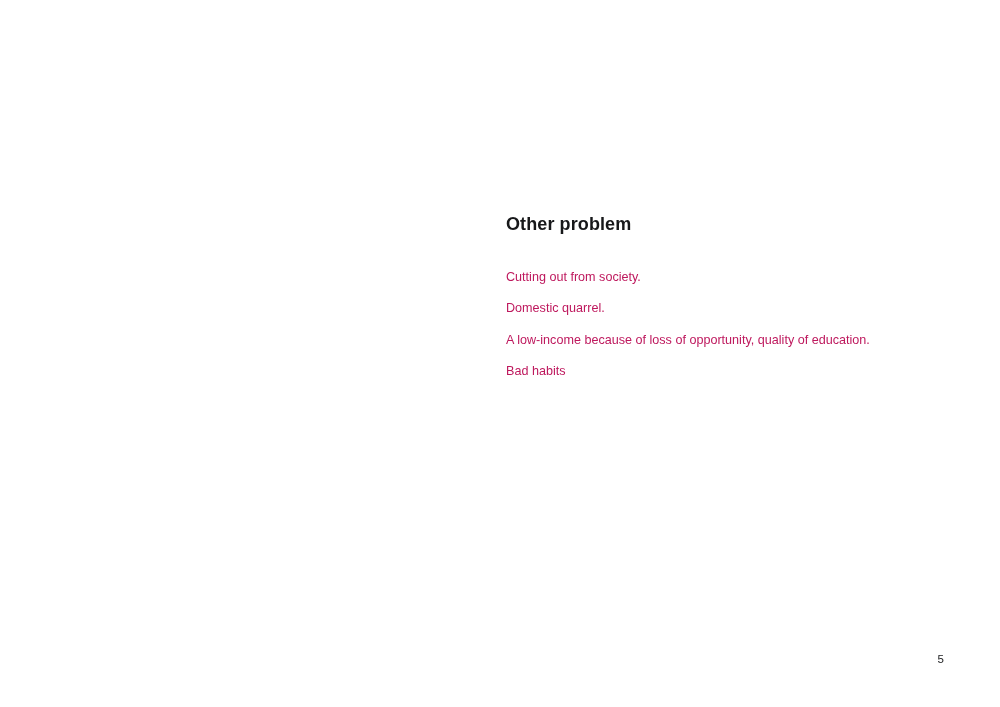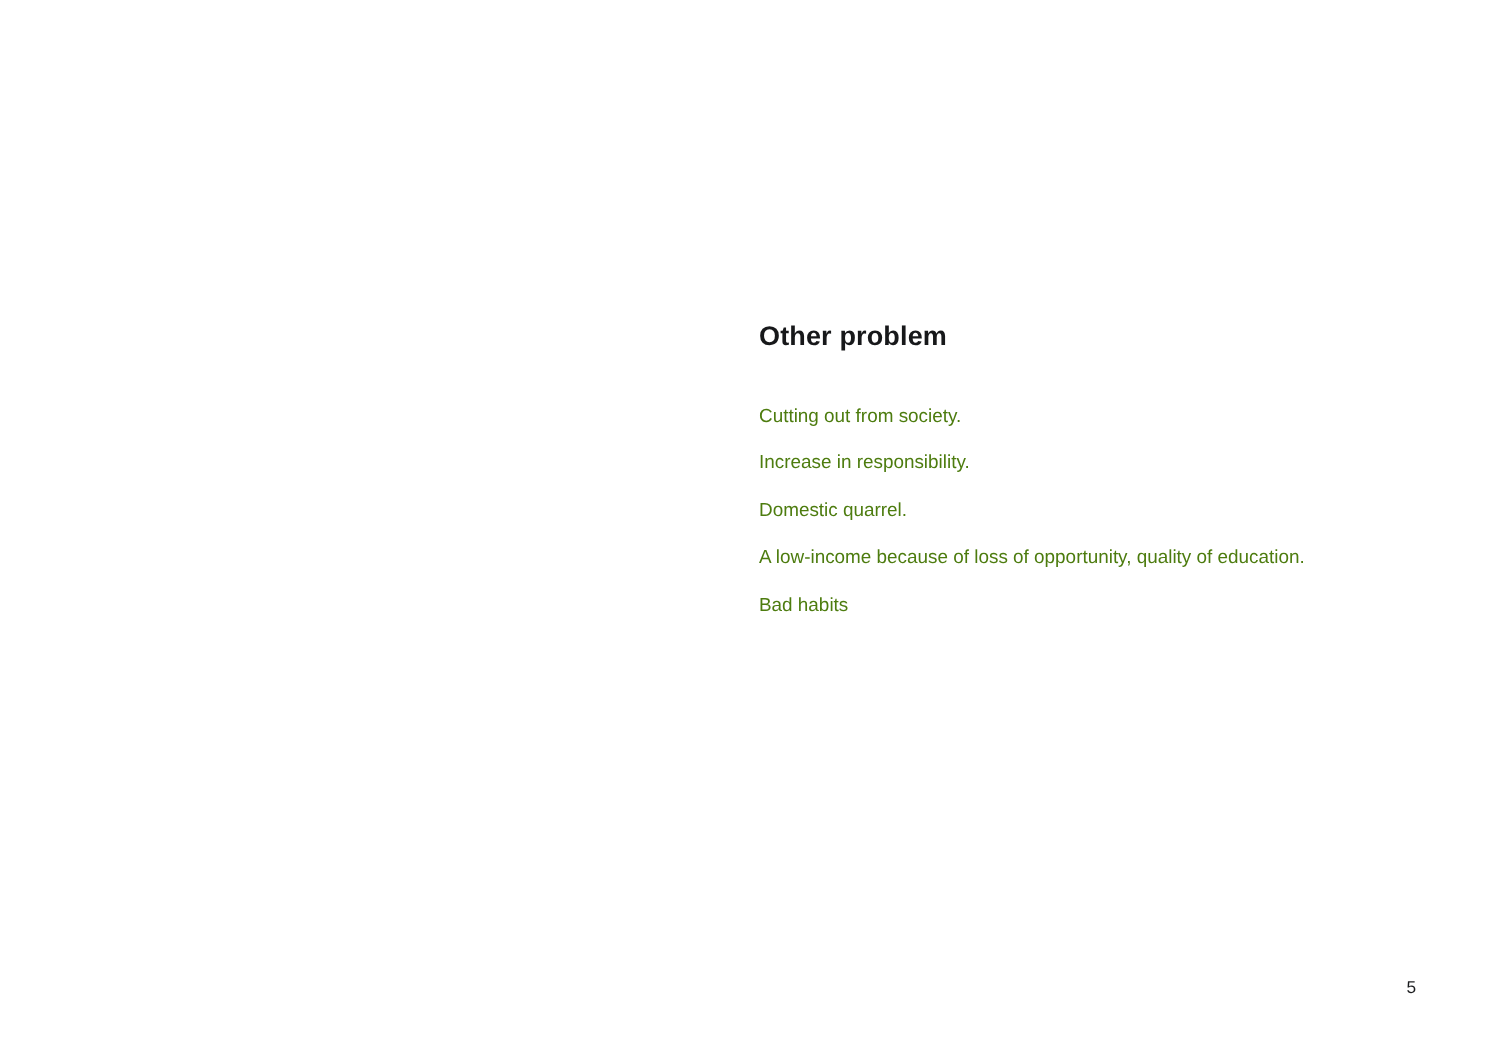--- a/index.html
+++ b/index.html
@@ -35,21 +35,21 @@
     line-height: 1.2;
   }
   .bullet-list {
     list-style: none;
     margin: 0;
     padding: 0;
   }
   .bullet-list li {
     font-size: 12.6px;
     line-height: 1.2;
-    color: #4d7c0f;
+    color: #be185d;
     margin-bottom: 16.5px;
     white-space: nowrap;
   }
   .bullet-list li:last-child {
     margin-bottom: 12px;
   }
   .page-number {
     position: absolute;
     right: 56px;
     bottom: 42px;
@@ -61,21 +61,20 @@
 <body>
 
 <div class="slide">
 
   <div class="content-block">
 
     <h1 class="slide-title">Other problem</h1>
 
     <ul class="bullet-list">
       <li>Cutting out from society.</li>
-      <li>Increase in responsibility.</li>
       <li>Domestic quarrel.</li>
       <li>A low-income because of loss of opportunity, quality of education.</li>
       <li>Bad habits</li>
     </ul>
 
   </div>
 
   <div class="page-number">5</div>
 
 </div>

